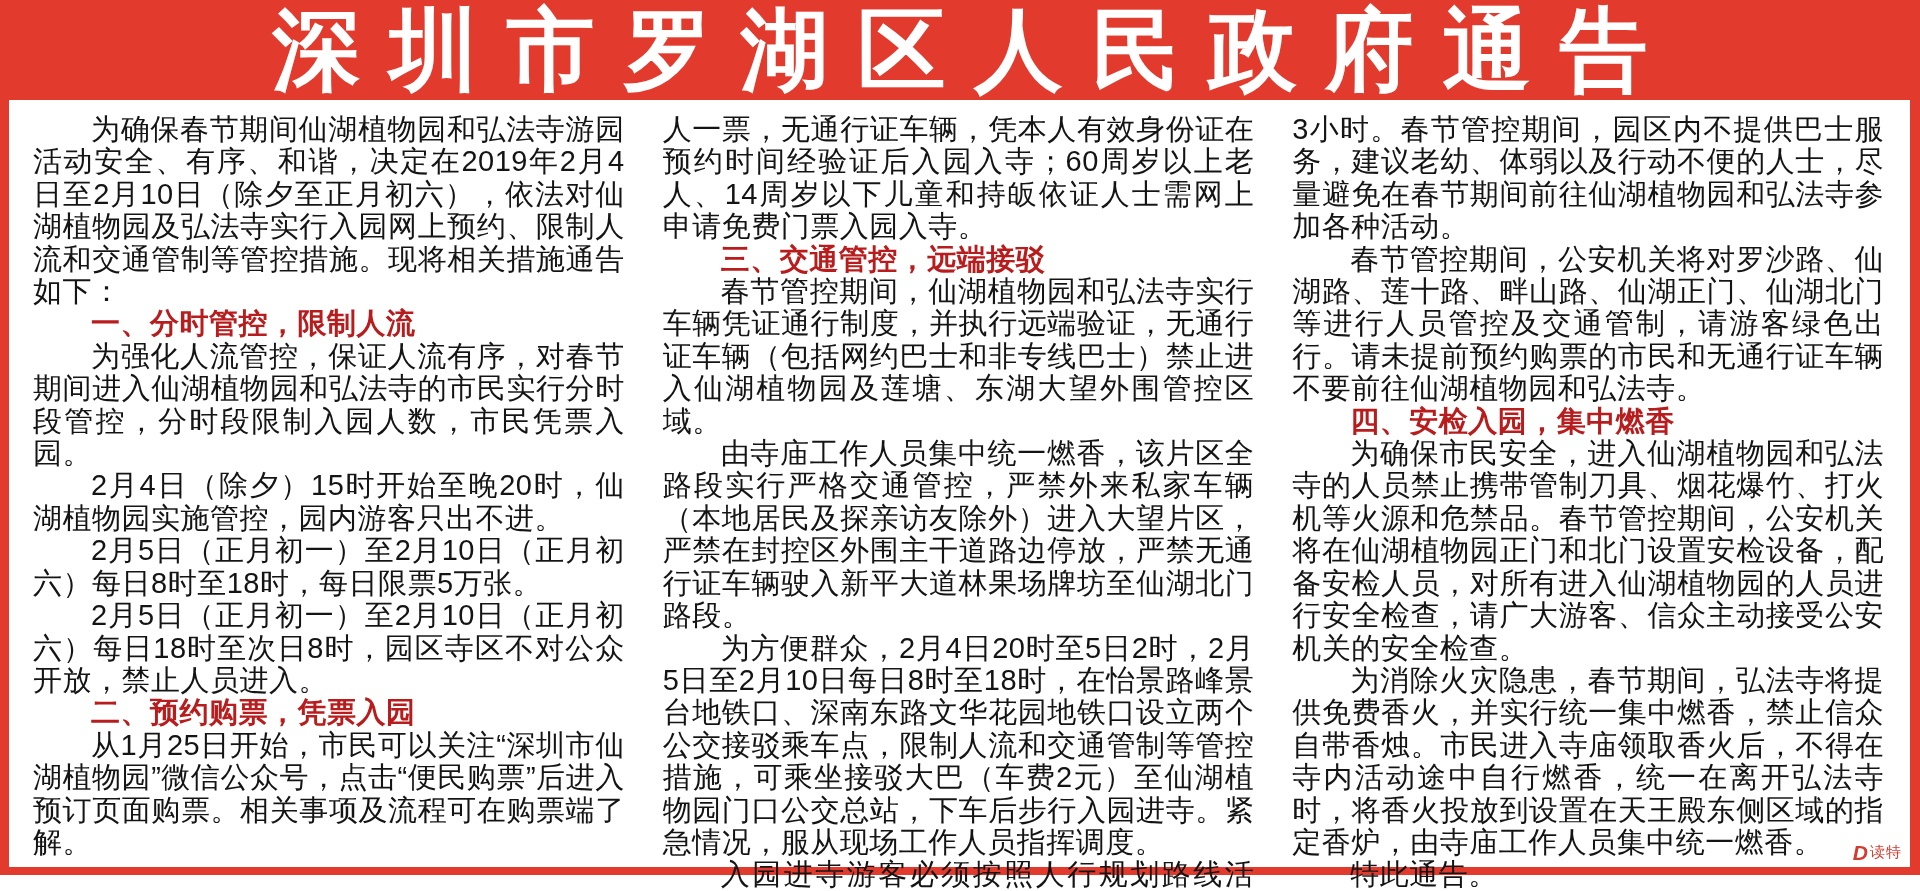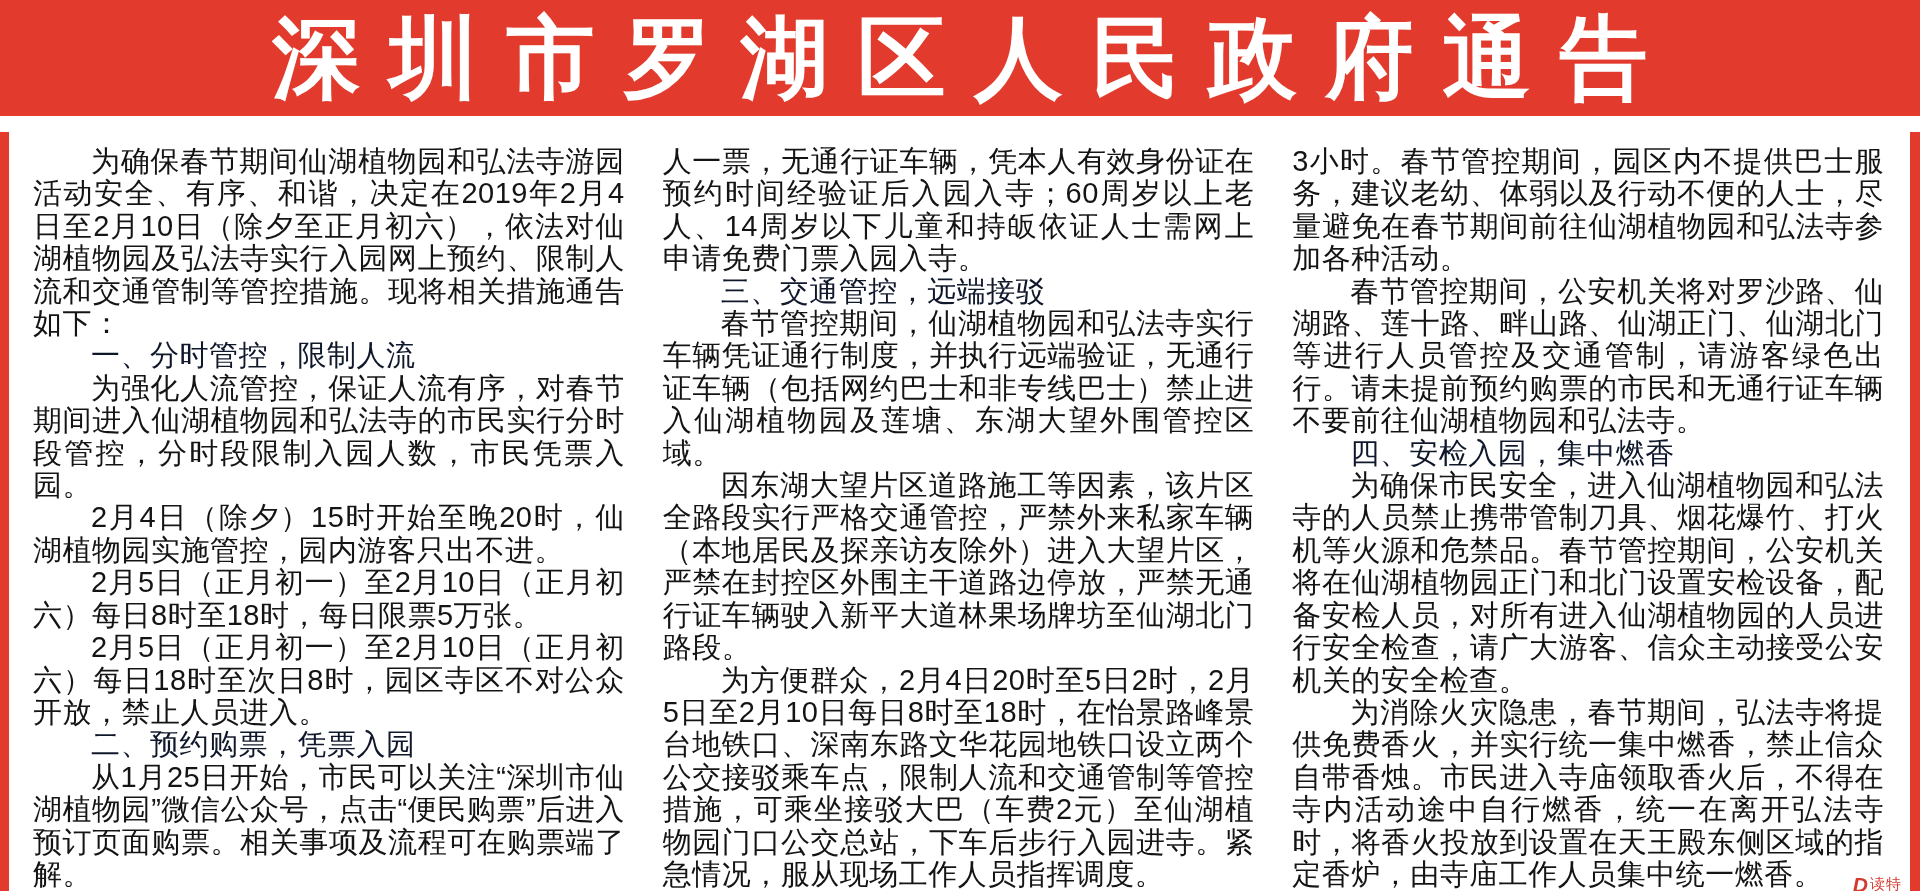--- a/index.html
+++ b/index.html
@@ -1,34 +1,34 @@
 <!DOCTYPE html>
 <html lang="zh"><head>
 <meta charset="utf-8">
 <style>
   * { margin:0; padding:0; box-sizing:border-box; }
   html,body { width:1920px; height:891px; background:#ffffff; overflow:hidden;
               font-family:"Liberation Sans","DejaVu Sans",sans-serif; }
 
   
-  .banner { height:116px; background:#e23b2d; display:flex; align-items:center; justify-content:center; }
+  .banner { height:100px; background:#e23b2d; display:flex; align-items:center; justify-content:center; }
   .banner-title { color:#ffffff; font-size:88px; font-weight:900; letter-spacing:29px; margin-right:-29px;
                   white-space:nowrap; transform:scaleY(1.02); }
 
   
   .frame { height:775px; position:relative; background:#ffffff;
            border-left:9px solid #e23b2d; border-right:10px solid #e23b2d; border-bottom:8px solid #e23b2d;
-           padding:13px 26px 0 24px; display:flex; gap:38px;margin-top:16px; }
+           padding:13px 26px 0 24px; display:flex; gap:38px; }
 
   .col { flex:1 1 0; min-width:0; font-size:29px; line-height:32.4px; color:#141414;
          text-align:justify; letter-spacing:0.5px; }
 
   .para { text-indent:2em; }
   .para.cont { text-indent:0; }
-  .heading { color:#0f172a; font-weight:normal; text-indent:2em; }
+  .heading { color:#b91c1c; font-weight:bold; text-indent:2em; }
 
   
   .watermark { position:absolute; right:8px; bottom:4px; color:#d53a2e; font-size:17px;
                display:flex; align-items:center; gap:2px; }
   .watermark .logo-d { font-weight:900; font-style:italic; font-size:21px; line-height:1; }
   .watermark .logo-text { font-size:15px; letter-spacing:1px; }
 </style>
 </head>
 <body>
 
@@ -47,21 +47,21 @@
         <div class="para">2月5日（正月初一）至2月10日（正月初六）每日18时至次日8时，园区寺区不对公众开放，禁止人员进入。</div>
         <div class="heading">二、预约购票，凭票入园</div>
         <div class="para">从1月25日开始，市民可以关注“深圳市仙湖植物园”微信公众号，点击“便民购票”后进入预订页面购票。相关事项及流程可在购票端了解。</div>
       </div>
   </div>
   <div class="col">
     <div>
         <div class="para cont">人一票，无通行证车辆，凭本人有效身份证在预约时间经验证后入园入寺；60周岁以上老人、14周岁以下儿童和持皈依证人士需网上申请免费门票入园入寺。</div>
         <div class="heading">三、交通管控，远端接驳</div>
         <div class="para">春节管控期间，仙湖植物园和弘法寺实行车辆凭证通行制度，并执行远端验证，无通行证车辆（包括网约巴士和非专线巴士）禁止进入仙湖植物园及莲塘、东湖大望外围管控区域。</div>
-        <div class="para">因东湖大望片区道路施工等因素，该片区全路段实行严格交通管控，严禁外来私家车辆（本地居民及探亲访友除外）进入大望片区，严禁在封控区外围主干道路边停放，严禁无通行证车辆驶入新平大道林果场牌坊至仙湖北门路段。</div>
+        <div class="para">由寺庙工作人员集中统一燃香，该片区全路段实行严格交通管控，严禁外来私家车辆（本地居民及探亲访友除外）进入大望片区，严禁在封控区外围主干道路边停放，严禁无通行证车辆驶入新平大道林果场牌坊至仙湖北门路段。</div>
         <div class="para">为方便群众，2月4日20时至5日2时，2月5日至2月10日每日8时至18时，在怡景路峰景台地铁口、深南东路文华花园地铁口设立两个公交接驳乘车点，限制人流和交通管制等管控措施，可乘坐接驳大巴（车费2元）至仙湖植物园门口公交总站，下车后步行入园进寺。紧急情况，服从现场工作人员指挥调度。</div>
         <div class="para">入园进寺游客必须按照人行规划路线活动，路线全程步行约5公里，因排队等候等因素，全程用时约</div>
       </div>
   </div>
   <div class="col">
     <div>
         <div class="para cont">3小时。春节管控期间，园区内不提供巴士服务，建议老幼、体弱以及行动不便的人士，尽量避免在春节期间前往仙湖植物园和弘法寺参加各种活动。</div>
         <div class="para">春节管控期间，公安机关将对罗沙路、仙湖路、莲十路、畔山路、仙湖正门、仙湖北门等进行人员管控及交通管制，请游客绿色出行。请未提前预约购票的市民和无通行证车辆不要前往仙湖植物园和弘法寺。</div>
         <div class="heading">四、安检入园，集中燃香</div>
         <div class="para">为确保市民安全，进入仙湖植物园和弘法寺的人员禁止携带管制刀具、烟花爆竹、打火机等火源和危禁品。春节管控期间，公安机关将在仙湖植物园正门和北门设置安检设备，配备安检人员，对所有进入仙湖植物园的人员进行安全检查，请广大游客、信众主动接受公安机关的安全检查。</div>

